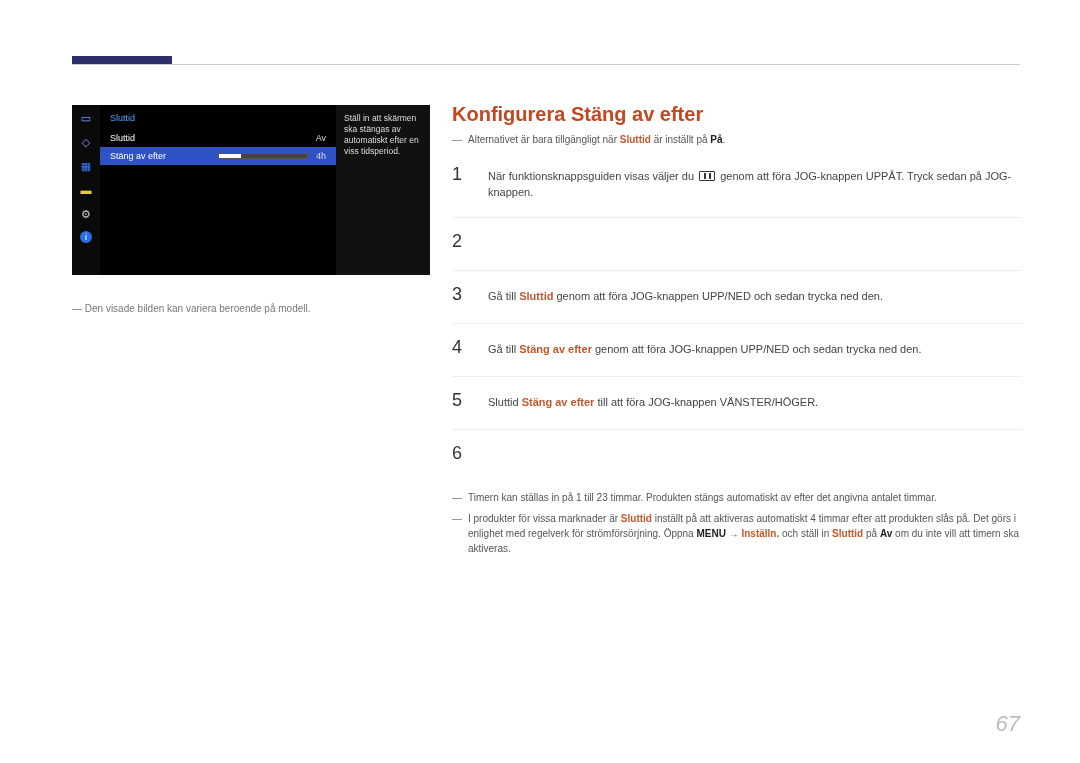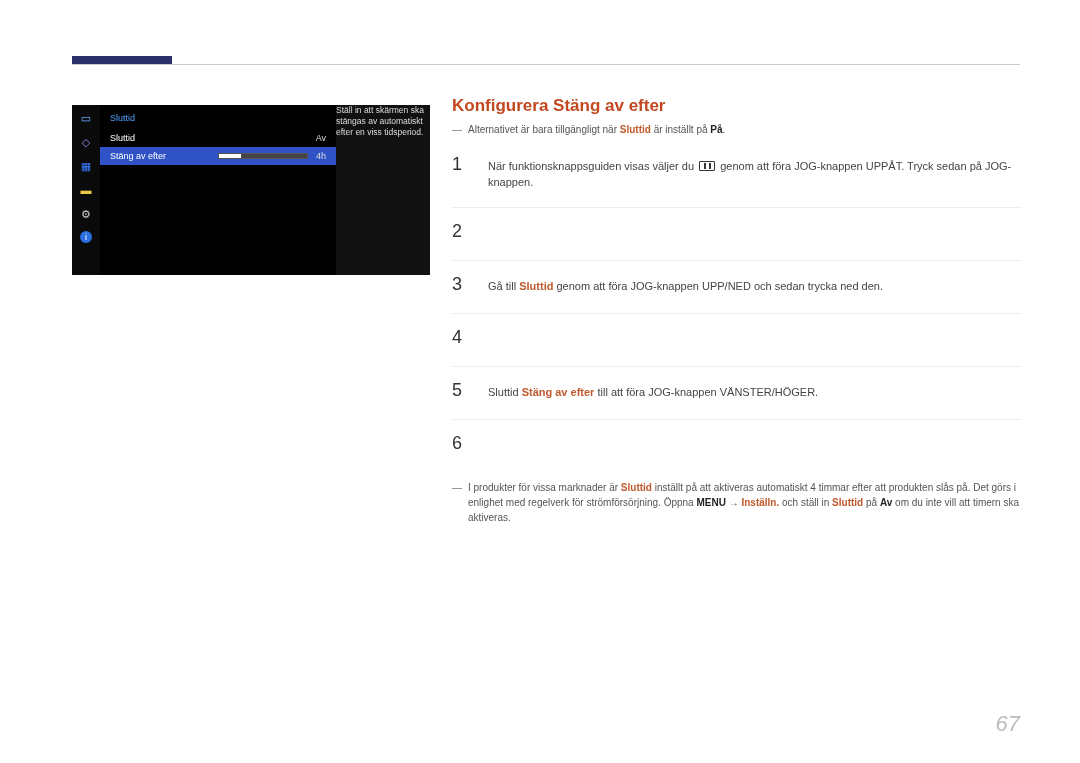--- a/index.html
+++ b/index.html
@@ -81,40 +81,42 @@
     height: 6px;
     background: linear-gradient(to right, #fff 0 25%, #444 25%);
     border: 1px solid #555;
     margin: 0 8px;
   }
   .osd-row .val { color: #ddd; }
   .osd-row .lbl { width: 100px; }
   .osd-desc {
     width: 94px;
     background: #111;
+    padding: 8px;
     font-size: 8.5px;
     line-height: 1.3;
     color: #ddd;
   }
   .img-note {
     font-size: 10px;
     color: #777;
     margin-top: 28px;
   }
   .right-col {
     position: absolute;
     top: 96px;
     left: 452px;
     width: 570px;
   }
   .page-title {
-    font-size: 17px;
+    font-size: 20px;
     font-weight: 600;
     color: #c1481f;
     margin-bottom: 8px;
+    margin-top: 7px;
   }
   .dash-note {
     font-size: 10px;
     color: #555;
     margin: 6px 0 6px 0;
     display: flex;
     gap: 4px;
   }
   .dash-note::before {
     content: "―";
@@ -200,20 +202,21 @@
         <span class="val">Av</span>
       </div>
       <div class="osd-row sel">
         <span class="lbl">Stäng av efter</span>
         <span class="osd-slider"></span>
         <span class="val">4h</span>
       </div>
     </div>
     <div class="osd-desc">Ställ in att skärmen ska stängas av automatiskt efter en viss tidsperiod.</div>
   </div>
+  <div class="img-note">― Den visade bilden kan variera beroende på modell.</div>
 </div>
 
 <div class="right-col">
   <h1 class="page-title">Konfigurera Stäng av efter</h1>
 
   <div class="dash-note">
     <span>
       <span>Alternativet är bara tillgängligt när </span><span class="orange">Sluttid</span><span> är inställt på </span><span class="bld">På</span><span>.</span>
     </span>
   </div>
@@ -229,33 +232,39 @@
       <div class="step-num">2</div>
     </div>
     <div class="step">
       <div class="step-num">3</div>
       <div class="step-text">
         <span>Gå till </span><span class="orange">Sluttid</span><span> genom att föra JOG-knappen UPP/NED och sedan trycka ned den.</span>
       </div>
     </div>
     <div class="step">
       <div class="step-num">4</div>
+      <div class="step-text">
+        <span>Gå till </span><span class="orange">Stäng av efter</span><span> genom att föra JOG-knappen UPP/NED och sedan trycka ned den.</span>
+      </div>
     </div>
     <div class="step">
       <div class="step-num">5</div>
       <div class="step-text">
         <span>Sluttid </span><span class="orange">Stäng av efter</span><span> till att föra JOG-knappen VÄNSTER/HÖGER.</span>
       </div>
     </div>
     <div class="step">
       <div class="step-num">6</div>
     </div>
   </div>
 
   <div class="post-notes">
+    <div class="dash-note">
+      <span>Timern kan ställas in på 1 till 23 timmar. Produkten stängs automatiskt av efter det angivna antalet timmar.</span>
+    </div>
     <div class="dash-note">
       <span>
         <span>I produkter för vissa marknader är </span><span class="orange">Sluttid</span><span> inställt på att aktiveras automatiskt 4 timmar efter att produkten slås på. Det görs i enlighet med regelverk för strömförsörjning. Öppna </span><span class="bld">MENU</span><span class="arrow"> → </span><span class="orange">Inställn.</span><span> och ställ in </span><span class="orange">Sluttid</span><span> på </span><span class="bld">Av</span><span> om du inte vill att timern ska aktiveras.</span>
       </span>
     </div>
   </div>
 </div>
 
 <div class="page-num">67</div>
 

